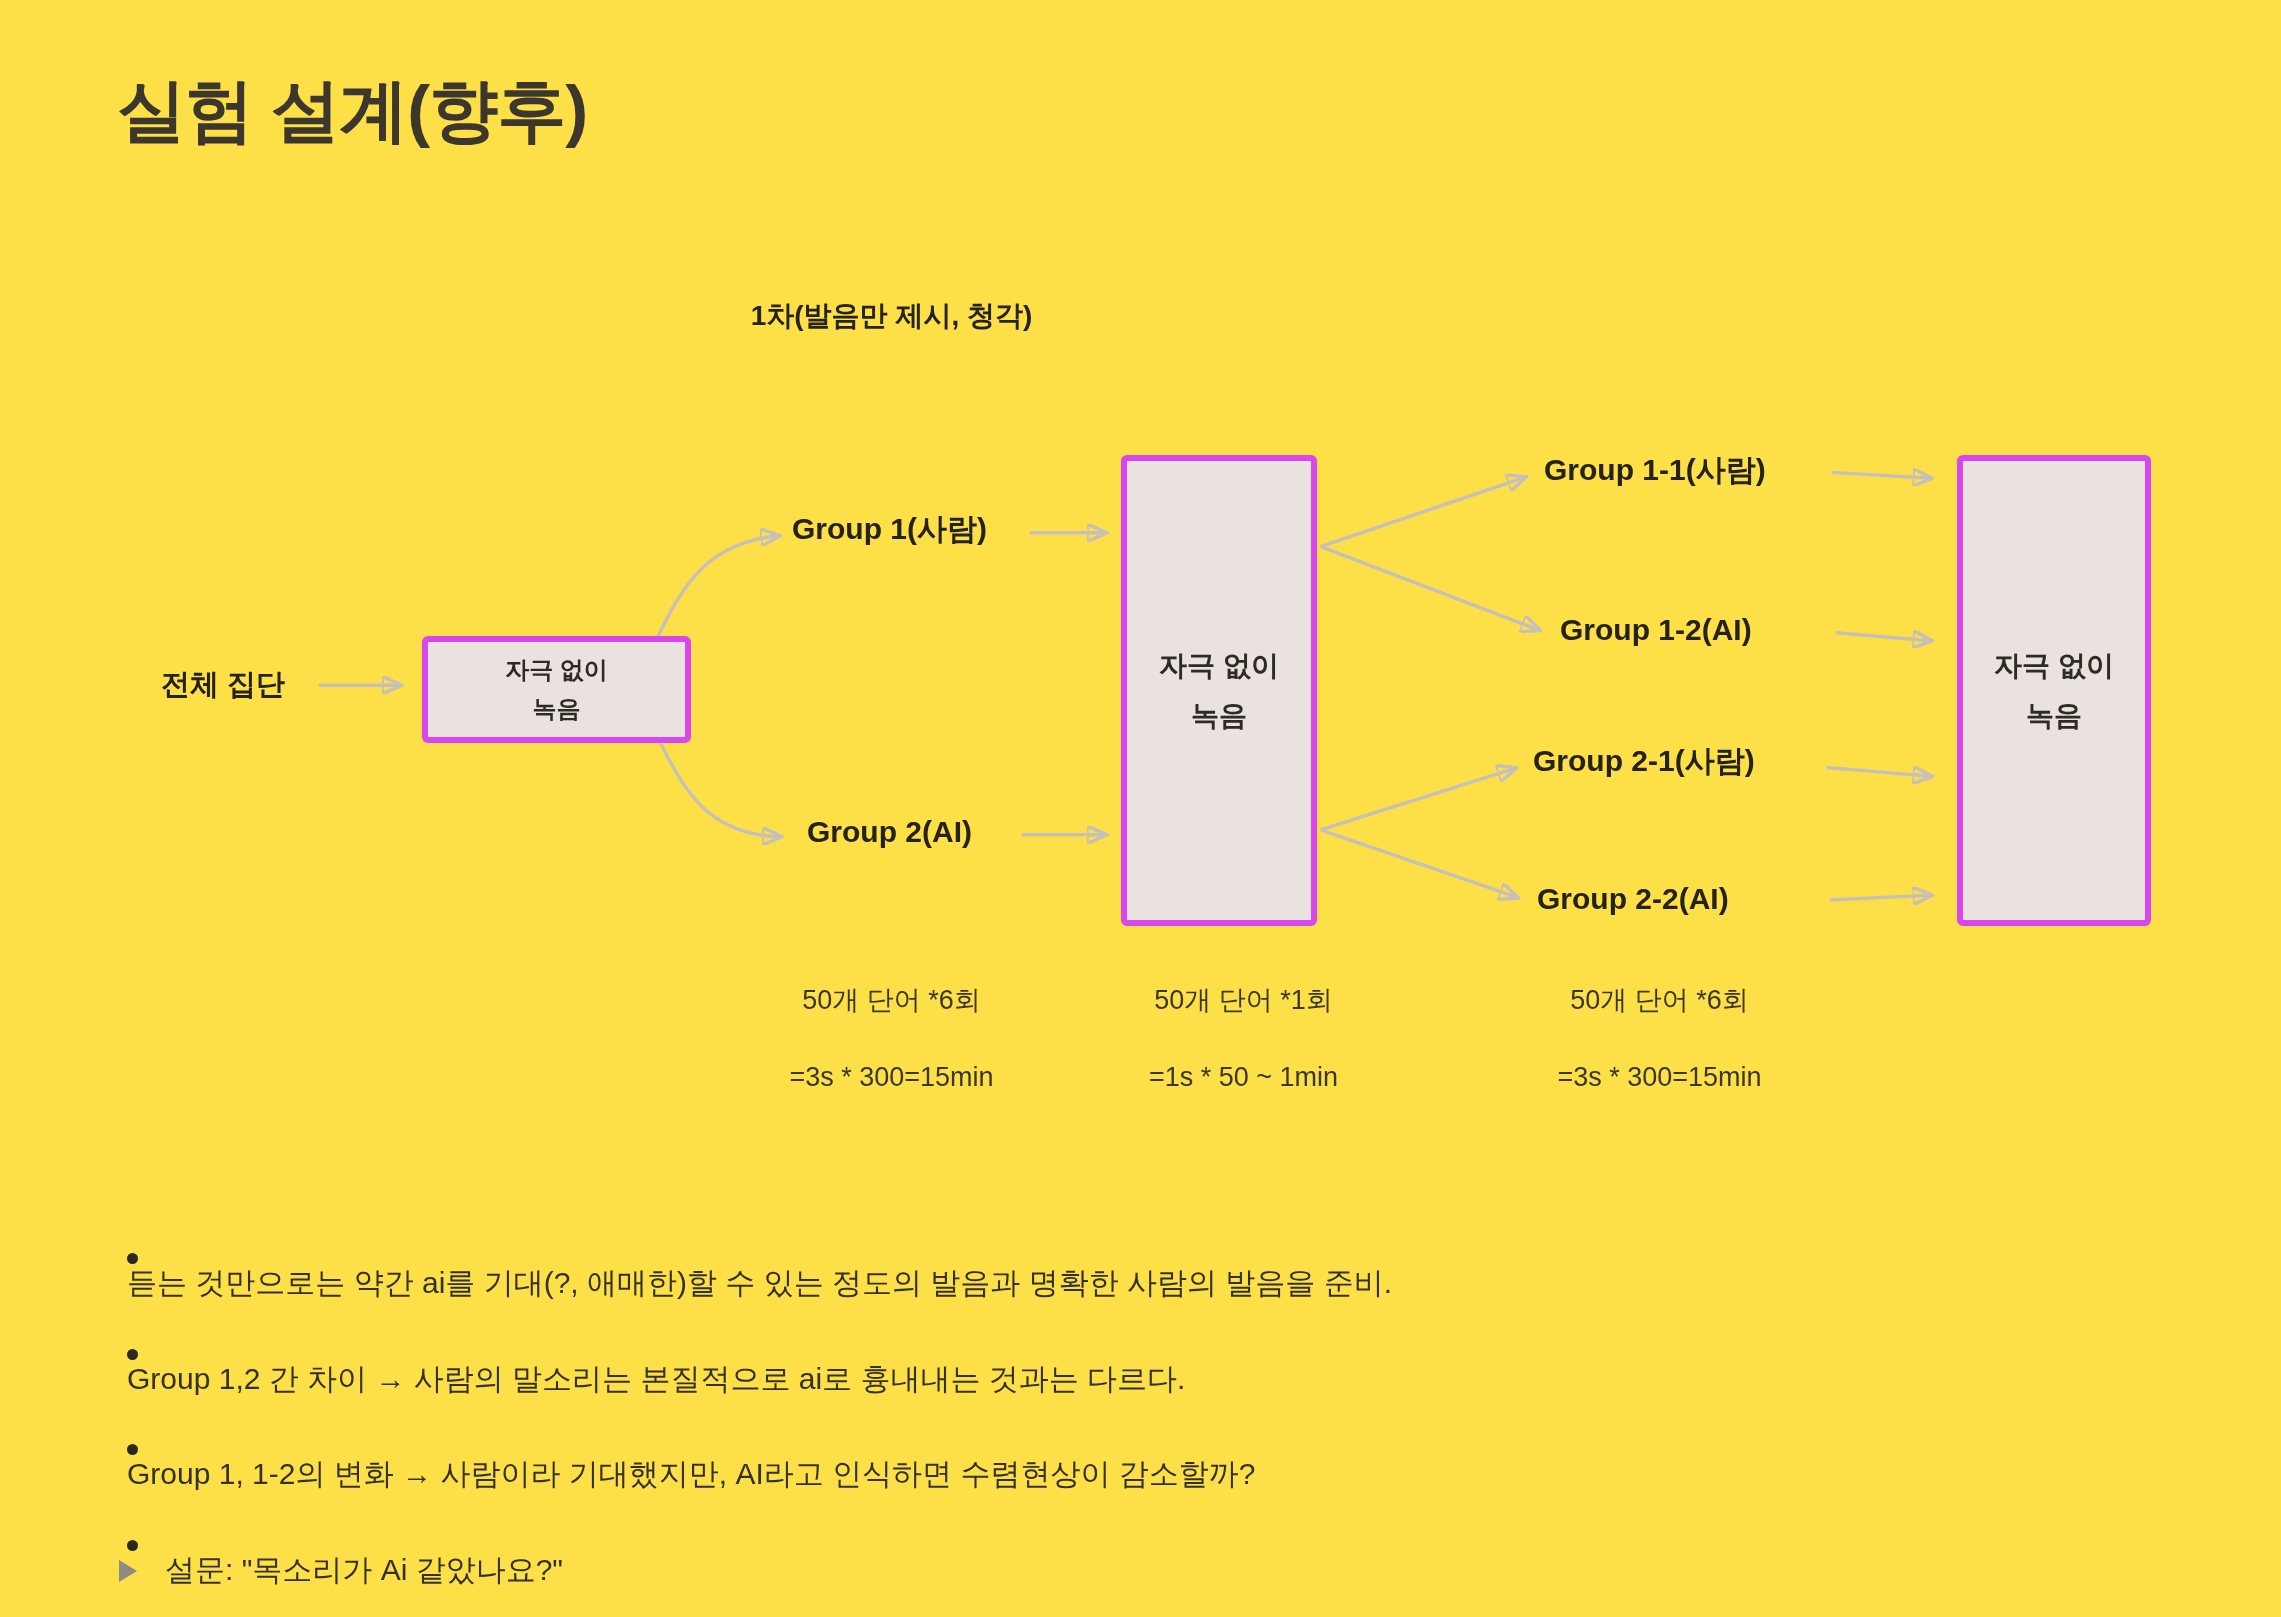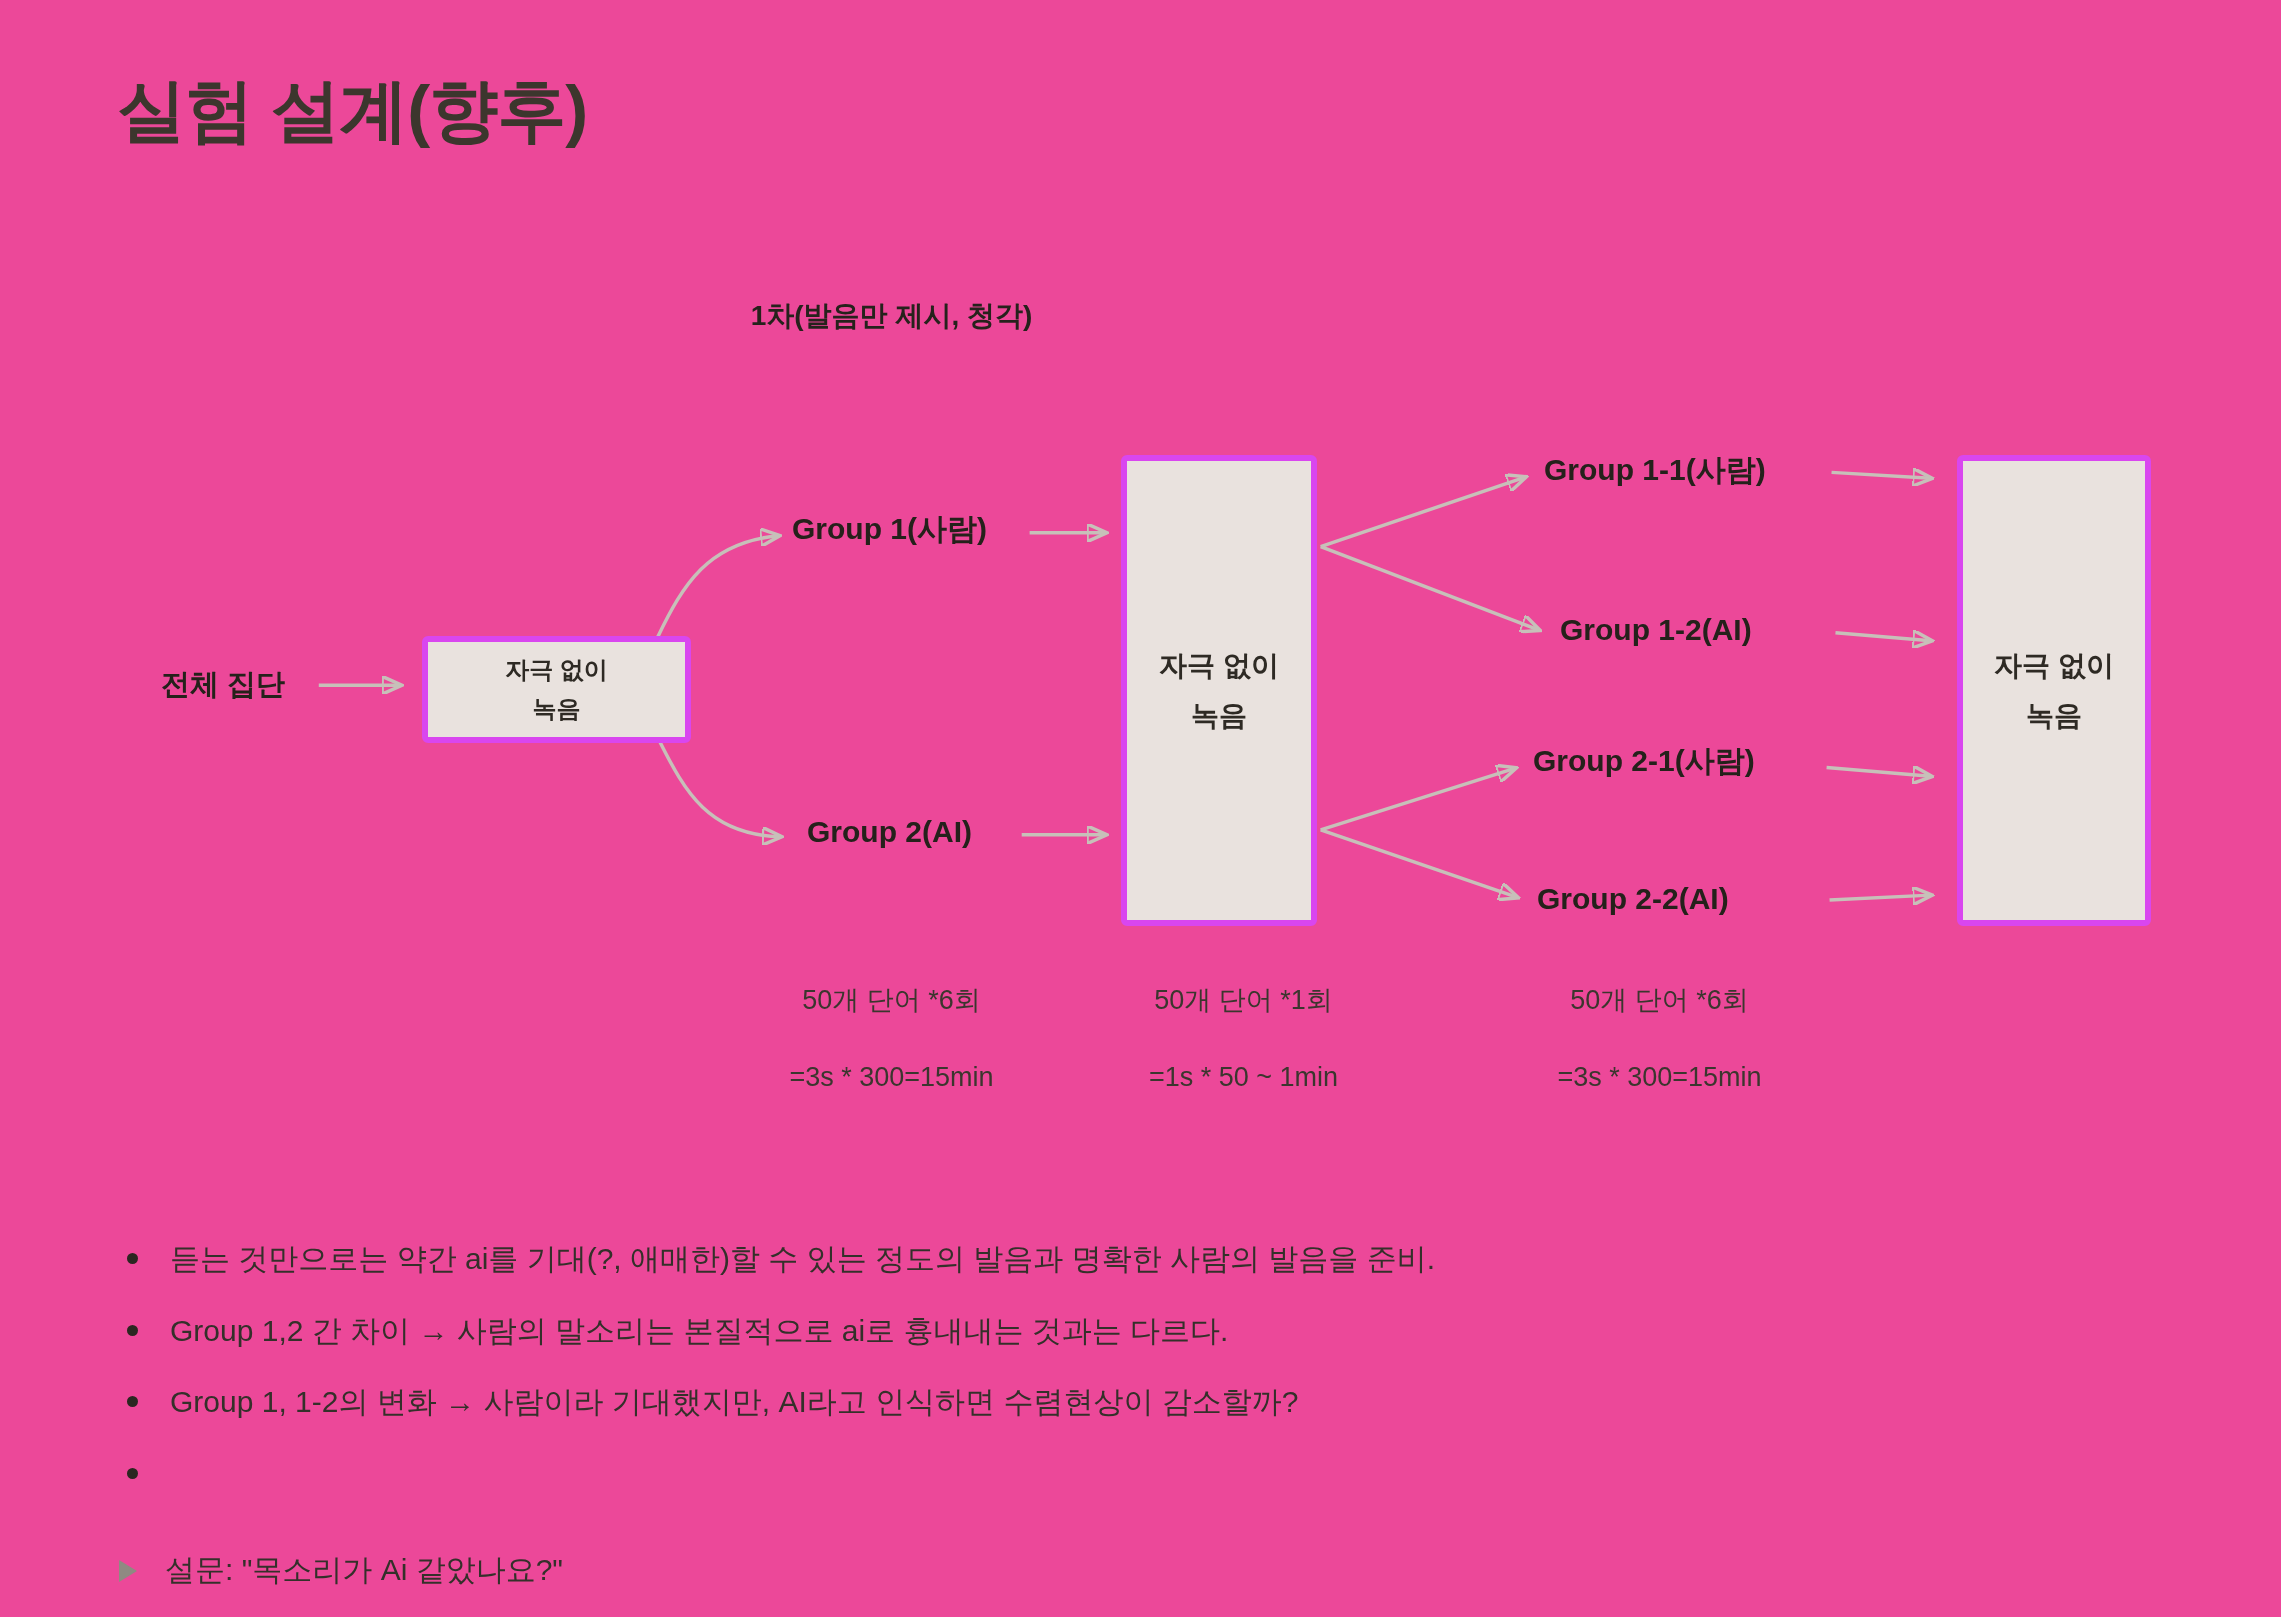--- a/index.html
+++ b/index.html
@@ -1,20 +1,20 @@
 <!DOCTYPE html>
 <html><head>
 <meta charset="utf-8">
 <style>
   html, body { margin: 0; padding: 0; background: #faf7f1; }
   .slide {
     position: relative;
     width: 2281px;
     height: 1618px;
-    background: #ec4899;
+    background: #fde047;
     font-family: "Liberation Sans", sans-serif;
     color: #2e2a23;
     overflow: hidden;
   }
   .title {
     position: absolute;
     left: 117px;
     top: 65px;
     font-size: 69px;
     font-weight: 800;
@@ -108,20 +108,21 @@
     width: 1931px;
     z-index: 3;
   }
   .bullet-row {
     display: flex;
     align-items: flex-start;
     margin-bottom: 34px;
     font-size: 30px;
     line-height: 1.25;
     color: #34302a;
+    flex-direction: column;
   }
   .dot {
     width: 11px; height: 11px;
     border-radius: 50%;
     background: #2b2721;
     margin: 13px 32px 0 0;
     flex: none;
   }
 
   .footnote {

